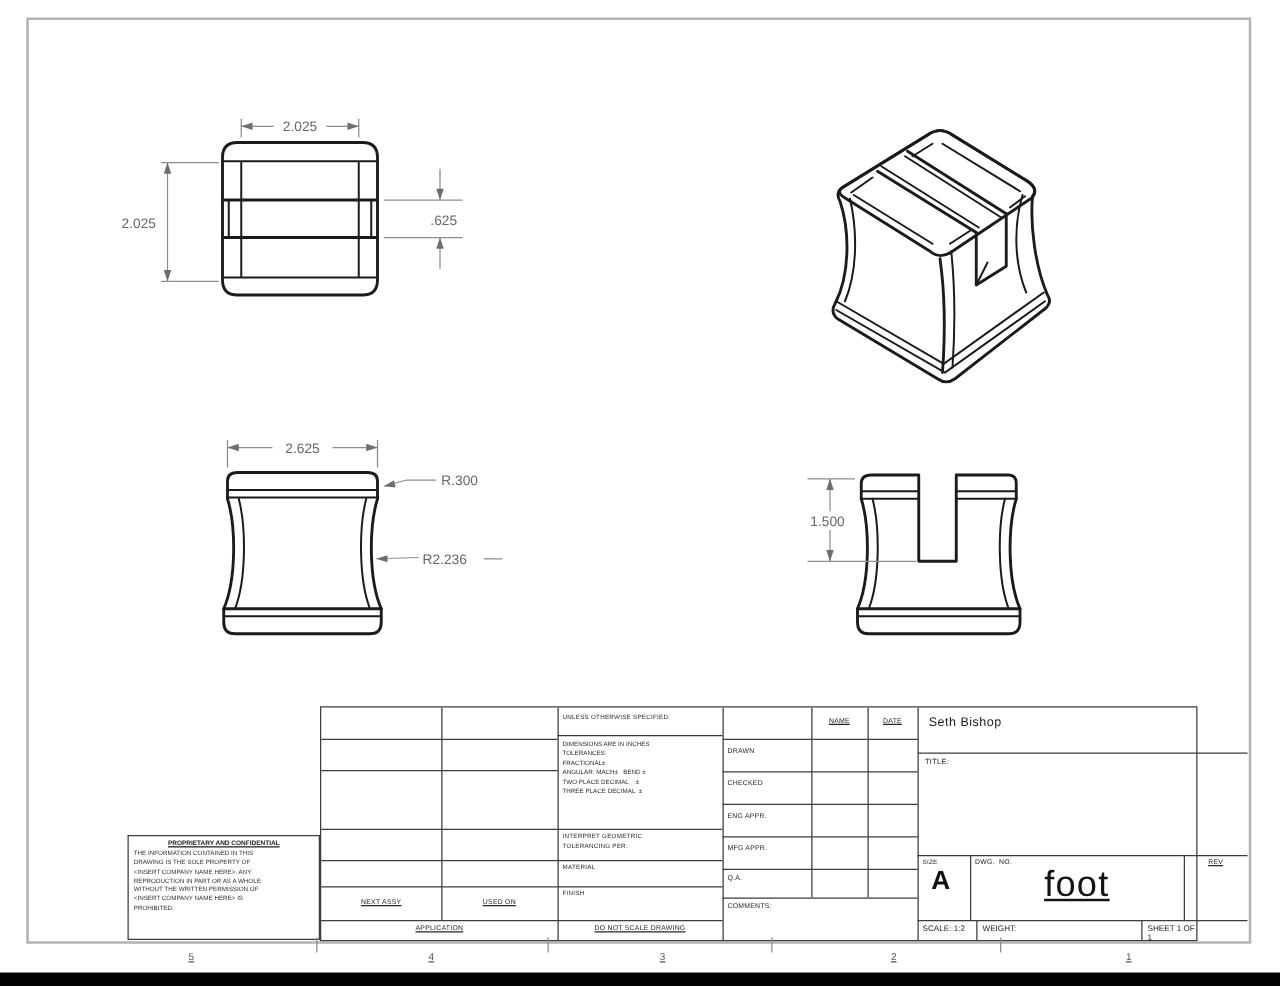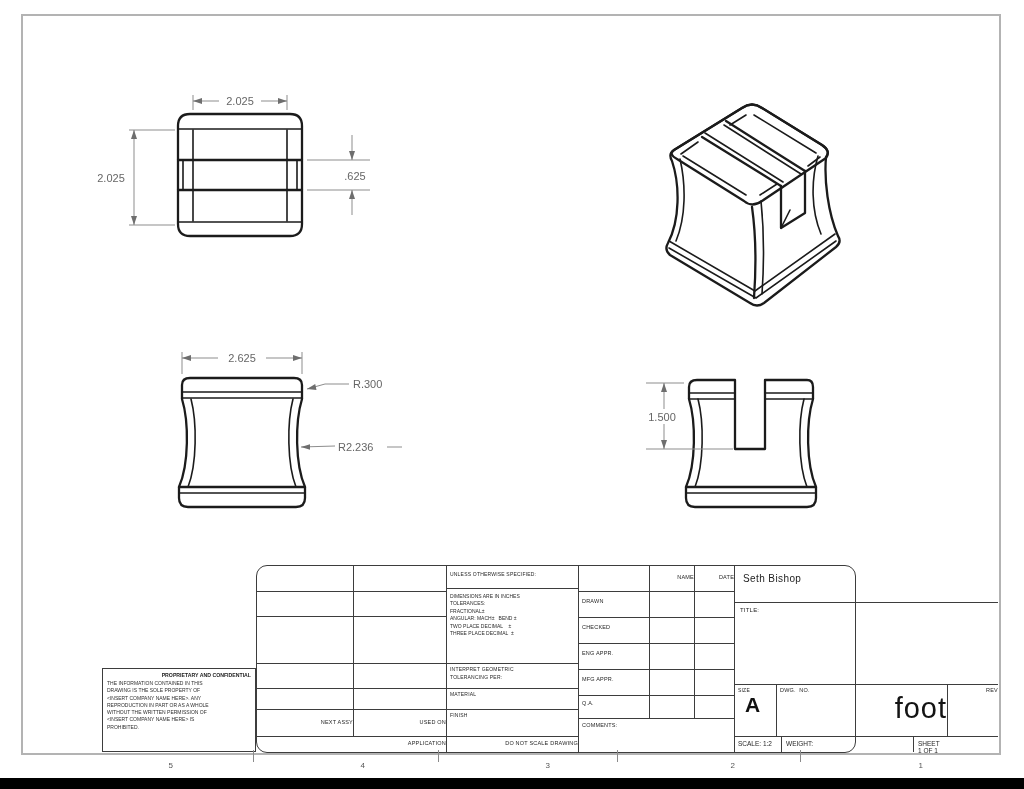--- a/index.html
+++ b/index.html
@@ -8,21 +8,21 @@
           font-family:"Liberation Sans", sans-serif; color:#222; }
   .abs { position:absolute; }
   .frame { border:2px solid #b3b3b3; }
   .hl { background:#3d3d3d; height:1px; }
   .vl { background:#3d3d3d; width:1px; }
   .tb { border:1px solid #3d3d3d; background:#fff; }
   .lbl { color:#262626; letter-spacing:.2px; }
   .tiny { font-size:5.5px; }
   .micro { font-size:5px; }
   .pre { white-space:pre; }
-  .ctr { text-align:right; }
+  .ctr { text-align:center;text-decoration:underline; }
   .zone { font-size:8px; color:#555; }
   .tol-line { font-size:5px; line-height:7.4px; white-space:pre; color:#2a2a2a; }
   .prop-line { font-size:5px; line-height:7.3px; color:#2f2f2f; }
   .author { font-size:10px; color:#1d1d1d; letter-spacing:.4px; }
   .big-size { font-size:21px; font-weight:700; color:#111; }
   .big-dwg { font-size:29px; font-weight:400; color:#141414; letter-spacing:1px; }
   .scale-row { font-size:6.5px; color:#1f1f1f; }
   svg text { font-family:"Liberation Sans", sans-serif; fill:#666; font-size:11px; }
   .outline { stroke:#1b1b1b; fill:none; stroke-width:2.3; stroke-linecap:round; stroke-linejoin:round; }
   .outline2 { stroke:#1b1b1b; fill:none; stroke-width:1.6; stroke-linecap:round; }
@@ -134,21 +134,21 @@
     <div class="ctr" style="font-size:5.2px; font-weight:700; color:#222; margin-bottom:2px;">PROPRIETARY AND CONFIDENTIAL</div>
     <div class="prop-line">THE INFORMATION CONTAINED IN THIS</div>
     <div class="prop-line">DRAWING IS THE SOLE PROPERTY OF</div>
     <div class="prop-line">&lt;INSERT COMPANY NAME HERE&gt;.  ANY</div>
     <div class="prop-line">REPRODUCTION IN PART OR AS A WHOLE</div>
     <div class="prop-line">WITHOUT THE WRITTEN PERMISSION OF</div>
     <div class="prop-line">&lt;INSERT COMPANY NAME HERE&gt; IS</div>
     <div class="prop-line">PROHIBITED.</div>
   </div>
 
-  <div class="abs tb" style="left:256px; top:565px; width:600px; height:188px;border-radius:11px;">
+  <div class="abs tb" style="left:256px; top:565px; width:702px; height:188px;">
 
     <div class="abs vl" style="left:96px; top:0; height:170px;"></div>
     <div class="abs vl" style="left:189px; top:0; height:186px;"></div>
     <div class="abs vl" style="left:321px; top:0; height:186px;"></div>
     <div class="abs vl" style="left:392px; top:0; height:152px;"></div>
     <div class="abs vl" style="left:437px; top:0; height:152px;"></div>
     <div class="abs vl" style="left:477px; top:0; height:186px;"></div>
     <div class="abs vl" style="left:519px; top:118px; height:52px;"></div>
     <div class="abs vl" style="left:690px; top:118px; height:52px;"></div>
     <div class="abs vl" style="left:524px; top:170px; height:16px;"></div>

